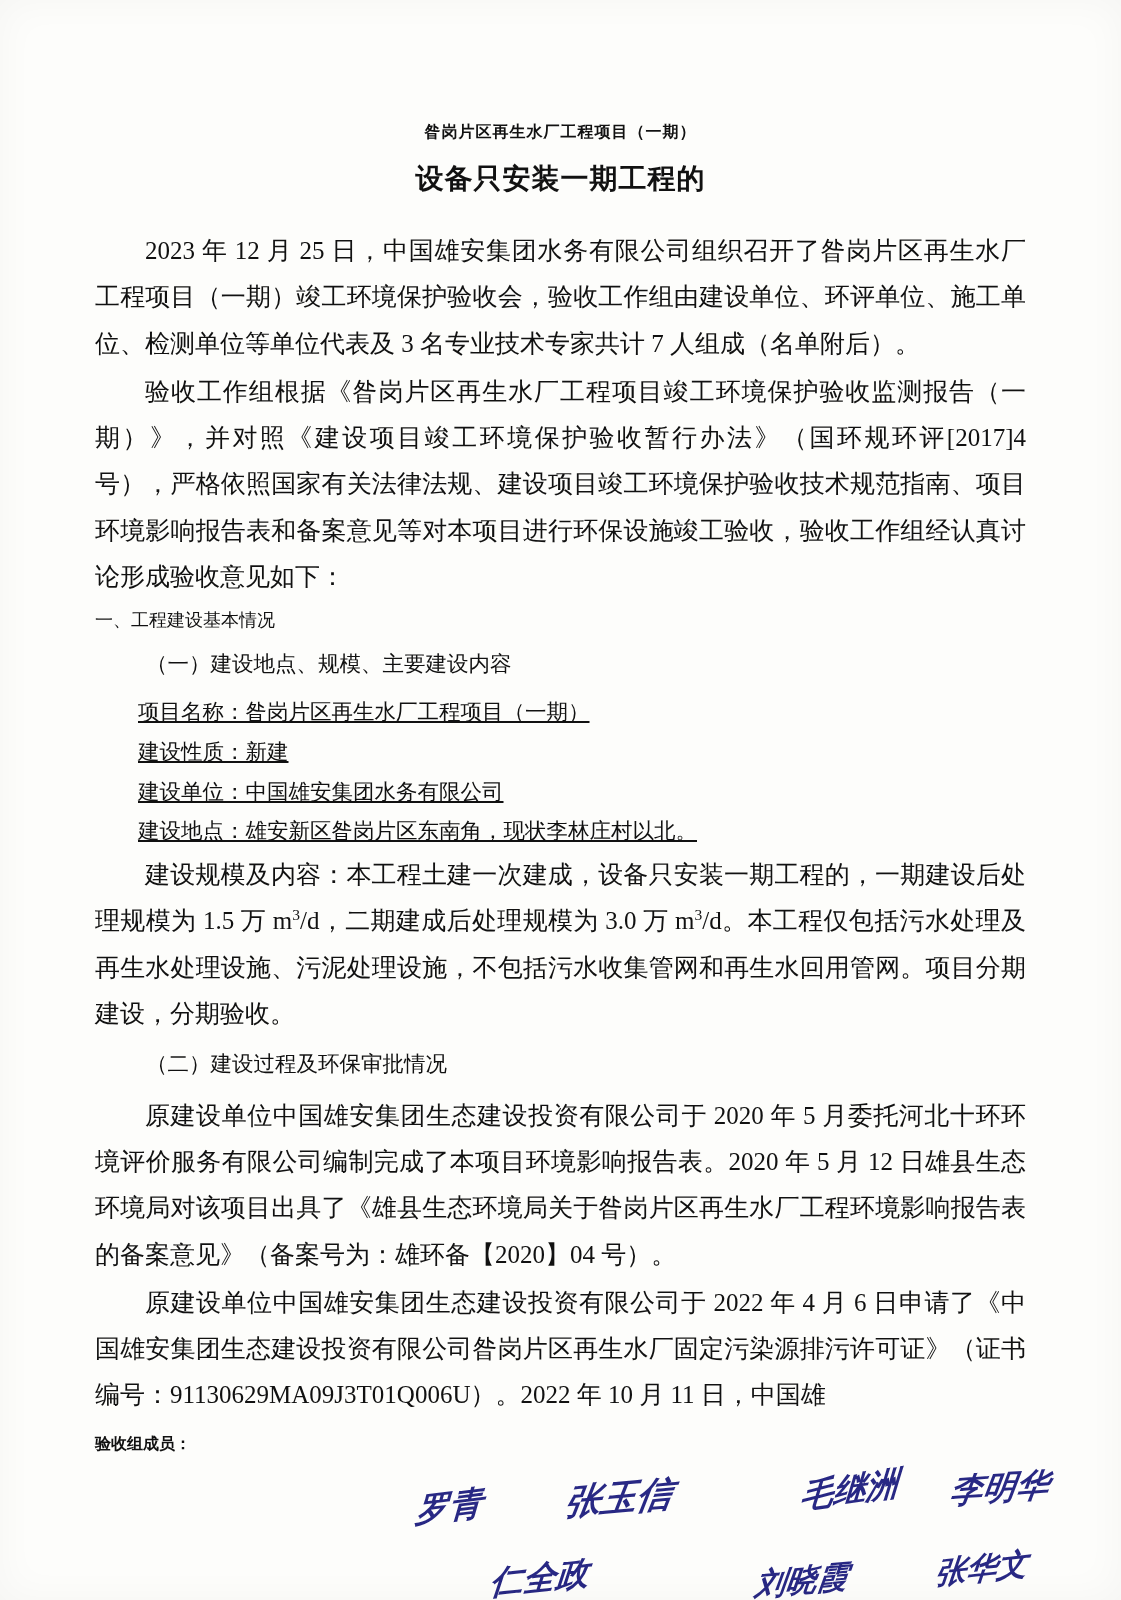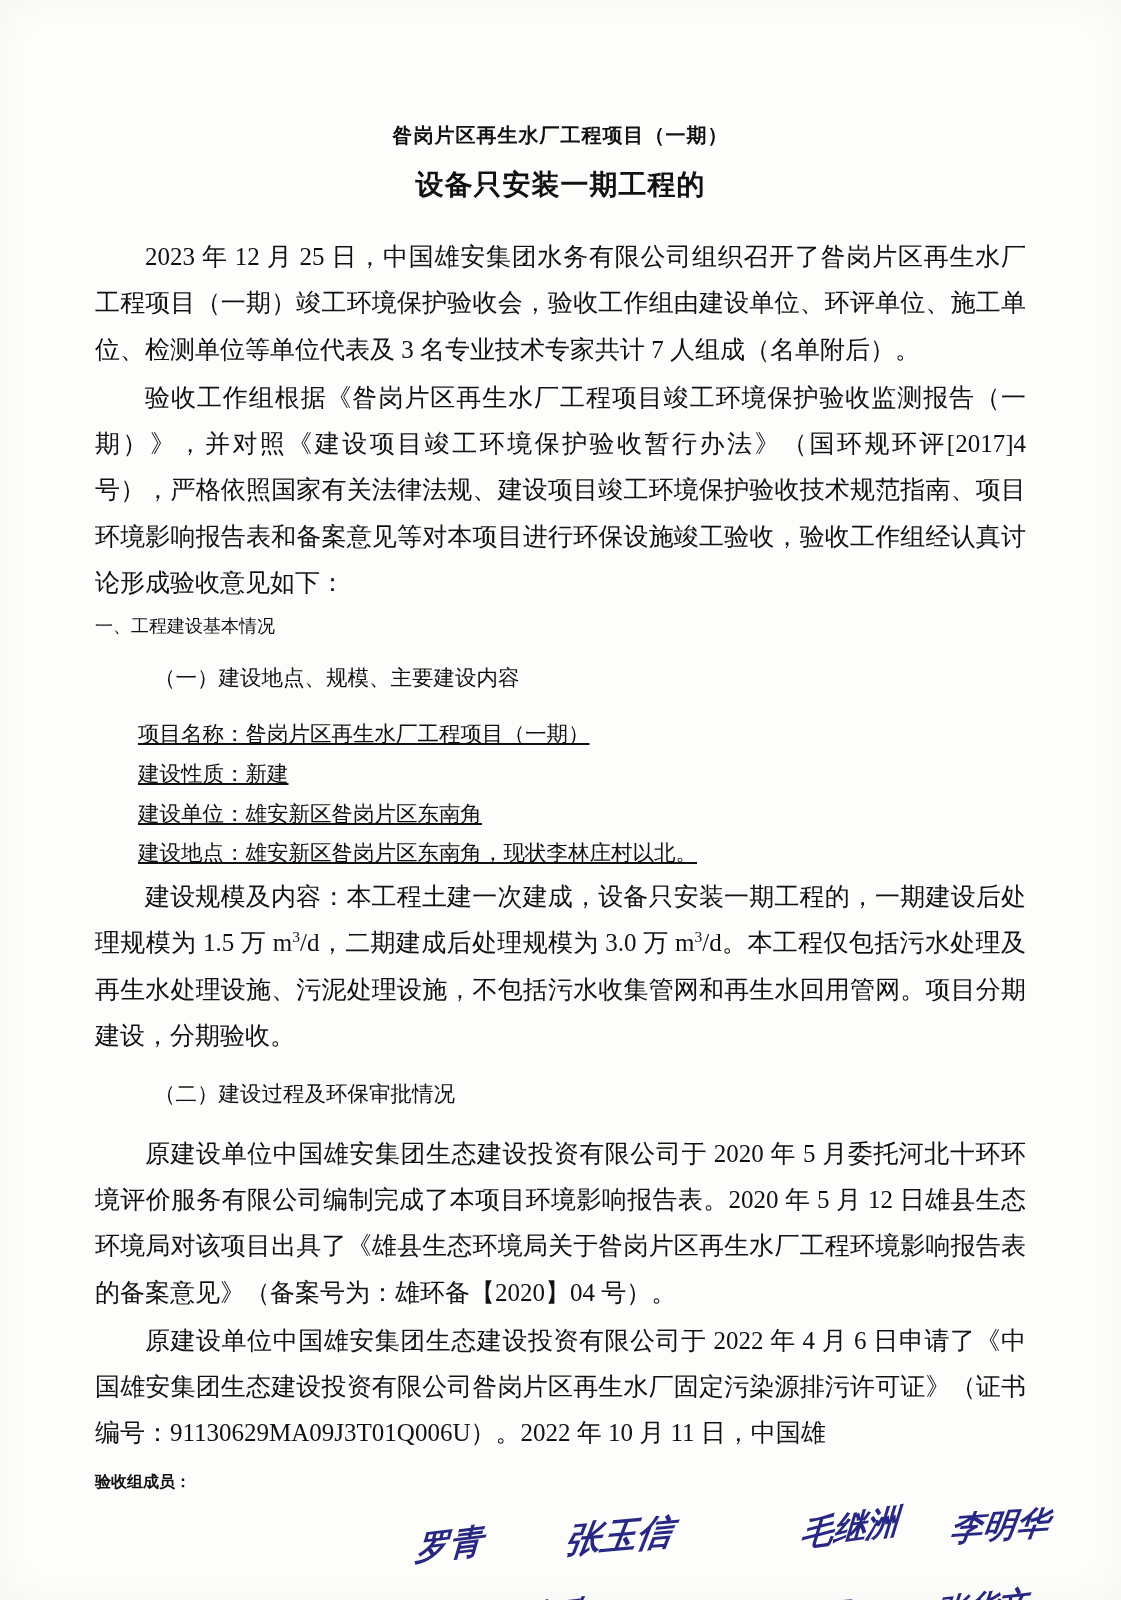--- a/index.html
+++ b/index.html
@@ -21,21 +21,21 @@
     height: 1600px;
     background: #fdfdfb;
     box-sizing: border-box;
     padding: 120px 95px 40px 95px;
   }
   .title-block {
     text-align: center;
     margin-bottom: 28px;
   }
   .doc-title {
-    font-size: 20px;
+    font-size: 16px;
     font-weight: bold;
     letter-spacing: 1px;
     line-height: 1.5;
     margin: 0 0 14px 0;
   }
   .doc-subtitle {
     font-size: 28px;
     font-weight: bold;
     letter-spacing: 1px;
     line-height: 1.5;
@@ -52,21 +52,21 @@
   h2.section {
     font-size: 18px;
     font-weight: normal;
     line-height: 1.85;
     margin: 4px 0 2px 0;
     text-indent: 0;
   }
   .sub-head {
     font-size: 21.5px;
     line-height: 1.85;
-    margin: 16px;
+    margin: 8px;
     text-indent: 2em;
   }
   .field-line {
     font-size: 21.5px;
     line-height: 1.85;
     margin: 0;
     text-indent: 2em;
     text-decoration: underline;
   }
   .sign-label {
@@ -121,21 +121,21 @@
 
   <p class="para">2023 年 12 月 25 日，中国雄安集团水务有限公司组织召开了昝岗片区再生水厂工程项目（一期）竣工环境保护验收会，验收工作组由建设单位、环评单位、施工单位、检测单位等单位代表及 3 名专业技术专家共计 7 人组成（名单附后）。</p>
   <p class="para">验收工作组根据《昝岗片区再生水厂工程项目竣工环境保护验收监测报告（一期）》，并对照《建设项目竣工环境保护验收暂行办法》（国环规环评[2017]4 号），严格依照国家有关法律法规、建设项目竣工环境保护验收技术规范指南、项目环境影响报告表和备案意见等对本项目进行环保设施竣工验收，验收工作组经认真讨论形成验收意见如下：</p>
 
   <h2 class="section">一、工程建设基本情况</h2>
 
   <p class="sub-head">（一）建设地点、规模、主要建设内容</p>
 
   <p class="field-line">项目名称：昝岗片区再生水厂工程项目（一期）</p>
   <p class="field-line">建设性质：新建</p>
-  <p class="field-line">建设单位：雄安新区昝岗片区东南角</p>
+  <p class="field-line">建设单位：中国雄安集团水务有限公司</p>
   <p class="field-line">建设地点：雄安新区昝岗片区东南角，现状李林庄村以北。</p>
 
   <p class="para"><span>建设规模及内容：本工程土建一次建成，设备只安装一期工程的，一期建设后处理规模为 1.5 万 m</span><sup>3</sup><span>/d，二期建成后处理规模为 3.0 万 m</span><sup>3</sup><span>/d。本工程仅包括污水处理及再生水处理设施、污泥处理设施，不包括污水收集管网和再生水回用管网。项目分期建设，分期验收。</span></p>
 
   <p class="sub-head">（二）建设过程及环保审批情况</p>
 
   <p class="para">原建设单位中国雄安集团生态建设投资有限公司于 2020 年 5 月委托河北十环环境评价服务有限公司编制完成了本项目环境影响报告表。2020 年 5 月 12 日雄县生态环境局对该项目出具了《雄县生态环境局关于昝岗片区再生水厂工程环境影响报告表的备案意见》（备案号为：雄环备【2020】04 号）。</p>
   <p class="para">原建设单位中国雄安集团生态建设投资有限公司于 2022 年 4 月 6 日申请了《中国雄安集团生态建设投资有限公司昝岗片区再生水厂固定污染源排污许可证》（证书编号：91130629MA09J3T01Q006U）。2022 年 10 月 11 日，中国雄</p>
 
   <p class="sign-label">验收组成员：</p>

